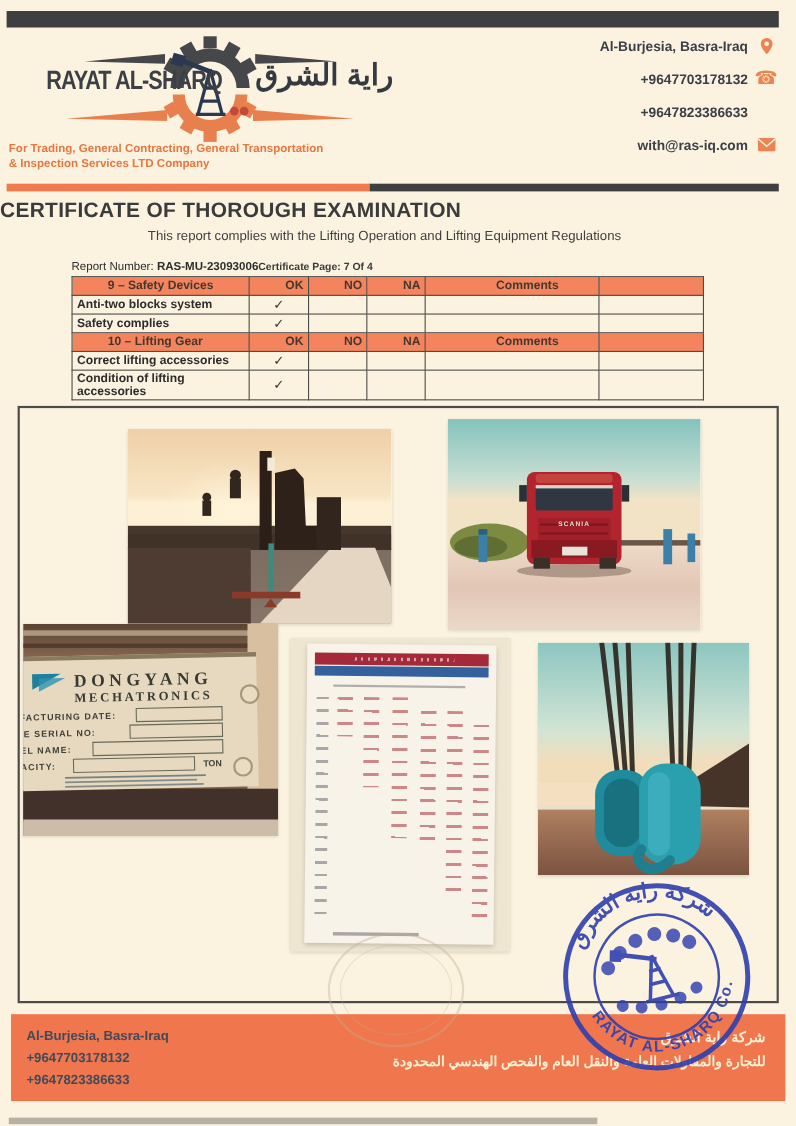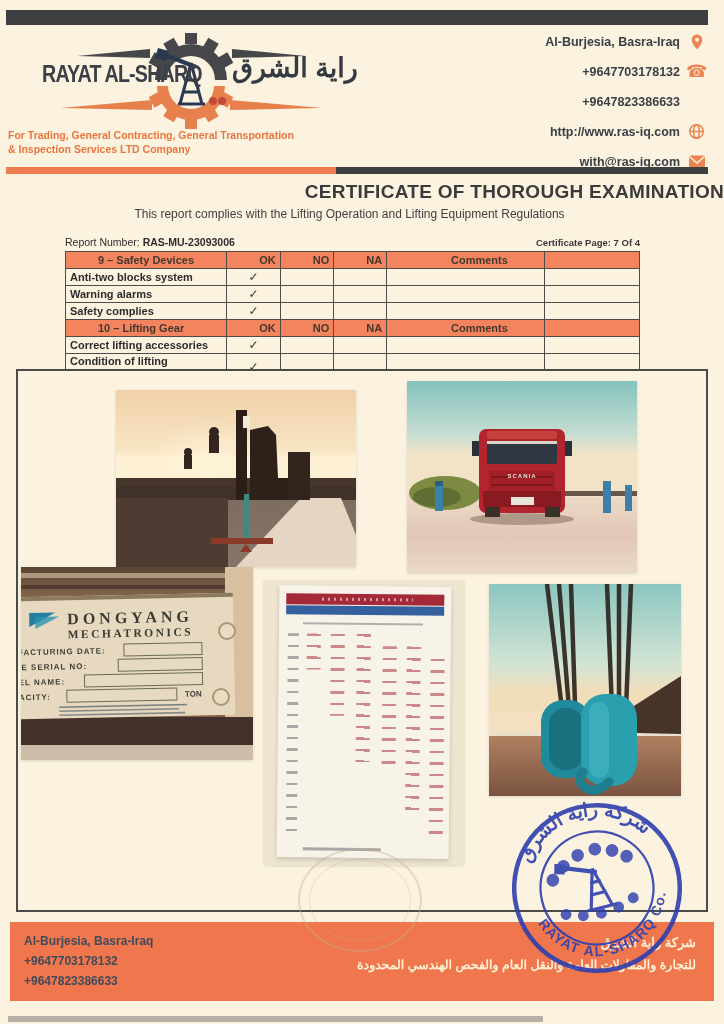--- a/index.html
+++ b/index.html
@@ -24,25 +24,25 @@
   .tagline { position:absolute; left:8px; top:128px; width:360px; 
     color:#e8763f; font-size:10.5px; font-weight:bold; line-height:14px; }
   .contact-block { position:absolute; right:18px; top:32px; display:flex; flex-direction:column; gap:11px; align-items:flex-end; }
   .contact-row { display:flex; align-items:center; gap:7px; }
   .contact-row .txt { font-size:12.5px; font-weight:600; color:#3b4047; }
   .contact-row .ic { width:19px; height:19px; display:flex; align-items:center; justify-content:center; }
   .glyph-phone { font-family:"DejaVu Sans", sans-serif; font-size:17px; color:#ec8350; line-height:1; }
   .divider-orange { position:absolute; left:6px; top:167px; width:330px; height:7px; background:#ef7c4e; }
   .divider-dark   { position:absolute; left:336px; top:167px; width:372px; height:7px; background:#3e3f41; }
   
-  .cert-title { position:absolute; left:0; top:181px; width:724px; text-align:right;
+  .cert-title { position:absolute; left:0; top:181px; width:724px; text-align:left;
     font-size:19px; font-weight:800; color:#3b3b3b; letter-spacing:.3px; }
   .cert-subtitle { position:absolute; left:0; top:207px; width:699px; text-align:center;
     font-size:12px; color:#3f3f3f; }
-  .report-row { position:absolute; left:65px; top:236px; width:575px; display:flex; justify-content:space-between; align-items:flex-end; }
+  .report-row { position:absolute; left:65px; top:236px; width:575px; display:flex; justify-content:flex-start; align-items:flex-end; }
   .report-num { font-size:10.5px; color:#2e2e2e; }
   .report-num b { font-weight:bold; }
   .page-label { font-size:9.5px; font-weight:bold; color:#3a3a3a; }
   
   table.checklist { position:absolute; left:65px; top:251px; width:575px; border-collapse:collapse; }
   table.checklist td { border:1px solid #4c4c48; font-size:11px; padding:1px 4px; height:16px; color:#2c2c2c; }
   table.checklist tr.sec td { background:#f4845e; font-weight:bold; color:#44382e; height:17px;padding-left:32px; }
   table.checklist td.lbl { font-weight:bold; }
   table.checklist td.c { text-align:center;margin-top:12px; }
   table.checklist td.chk { text-align:center; font-size:12px; color:#3b382f; }
@@ -160,30 +160,20 @@
     </div>
     <div class="contact-row">
       <span class="txt">+9647703178132</span>
       <span class="ic">
           <span class="glyph-phone">☎</span>
         </span>
     </div>
     <div class="contact-row">
       <span class="txt">+9647823386633</span>
       <span class="ic"></span>
-    </div>
-    <div class="contact-row">
-      <span class="txt">http://www.ras-iq.com</span>
-      <span class="ic">
-        <svg width="17" height="17" viewBox="0 0 18 18" fill="none" stroke="#ec8350" stroke-width="1.6">
-            <circle cx="9" cy="9" r="7.2"></circle>
-            <ellipse cx="9" cy="9" rx="3.1" ry="7.2"></ellipse>
-            <line x1="2" y1="9" x2="16" y2="9"></line>
-          </svg>
-      </span>
     </div>
     <div class="contact-row">
       <span class="txt">with@ras-iq.com</span>
       <span class="ic">
         <svg width="18" height="15" viewBox="0 0 18 15">
             <rect x="1" y="1.5" width="16" height="12" rx="1.5" fill="#ec8350"></rect>
             <polyline points="1.5,2.5 9,9 16.5,2.5" fill="none" stroke="#fbf3e0" stroke-width="1.4"></polyline>
           </svg>
       </span>
     </div>
@@ -216,28 +206,20 @@
         <tr class="sec">
       <td class="lbl">9 – Safety Devices</td>
       <td class="c">OK</td>
       <td class="c">NO</td>
       <td class="c">NA</td>
       <td class="c">Comments</td>
       <td></td>
     </tr>
     <tr>
       <td class="lbl">Anti-two blocks system</td>
-      <td class="chk">✓</td>
-      <td></td>
-      <td></td>
-      <td></td>
-      <td></td>
-    </tr>
-    <tr>
-      <td class="lbl">Warning alarms</td>
       <td class="chk">✓</td>
       <td></td>
       <td></td>
       <td></td>
       <td></td>
     </tr>
     <tr>
       <td class="lbl">Safety complies</td>
       <td class="chk">✓</td>
       <td></td>

